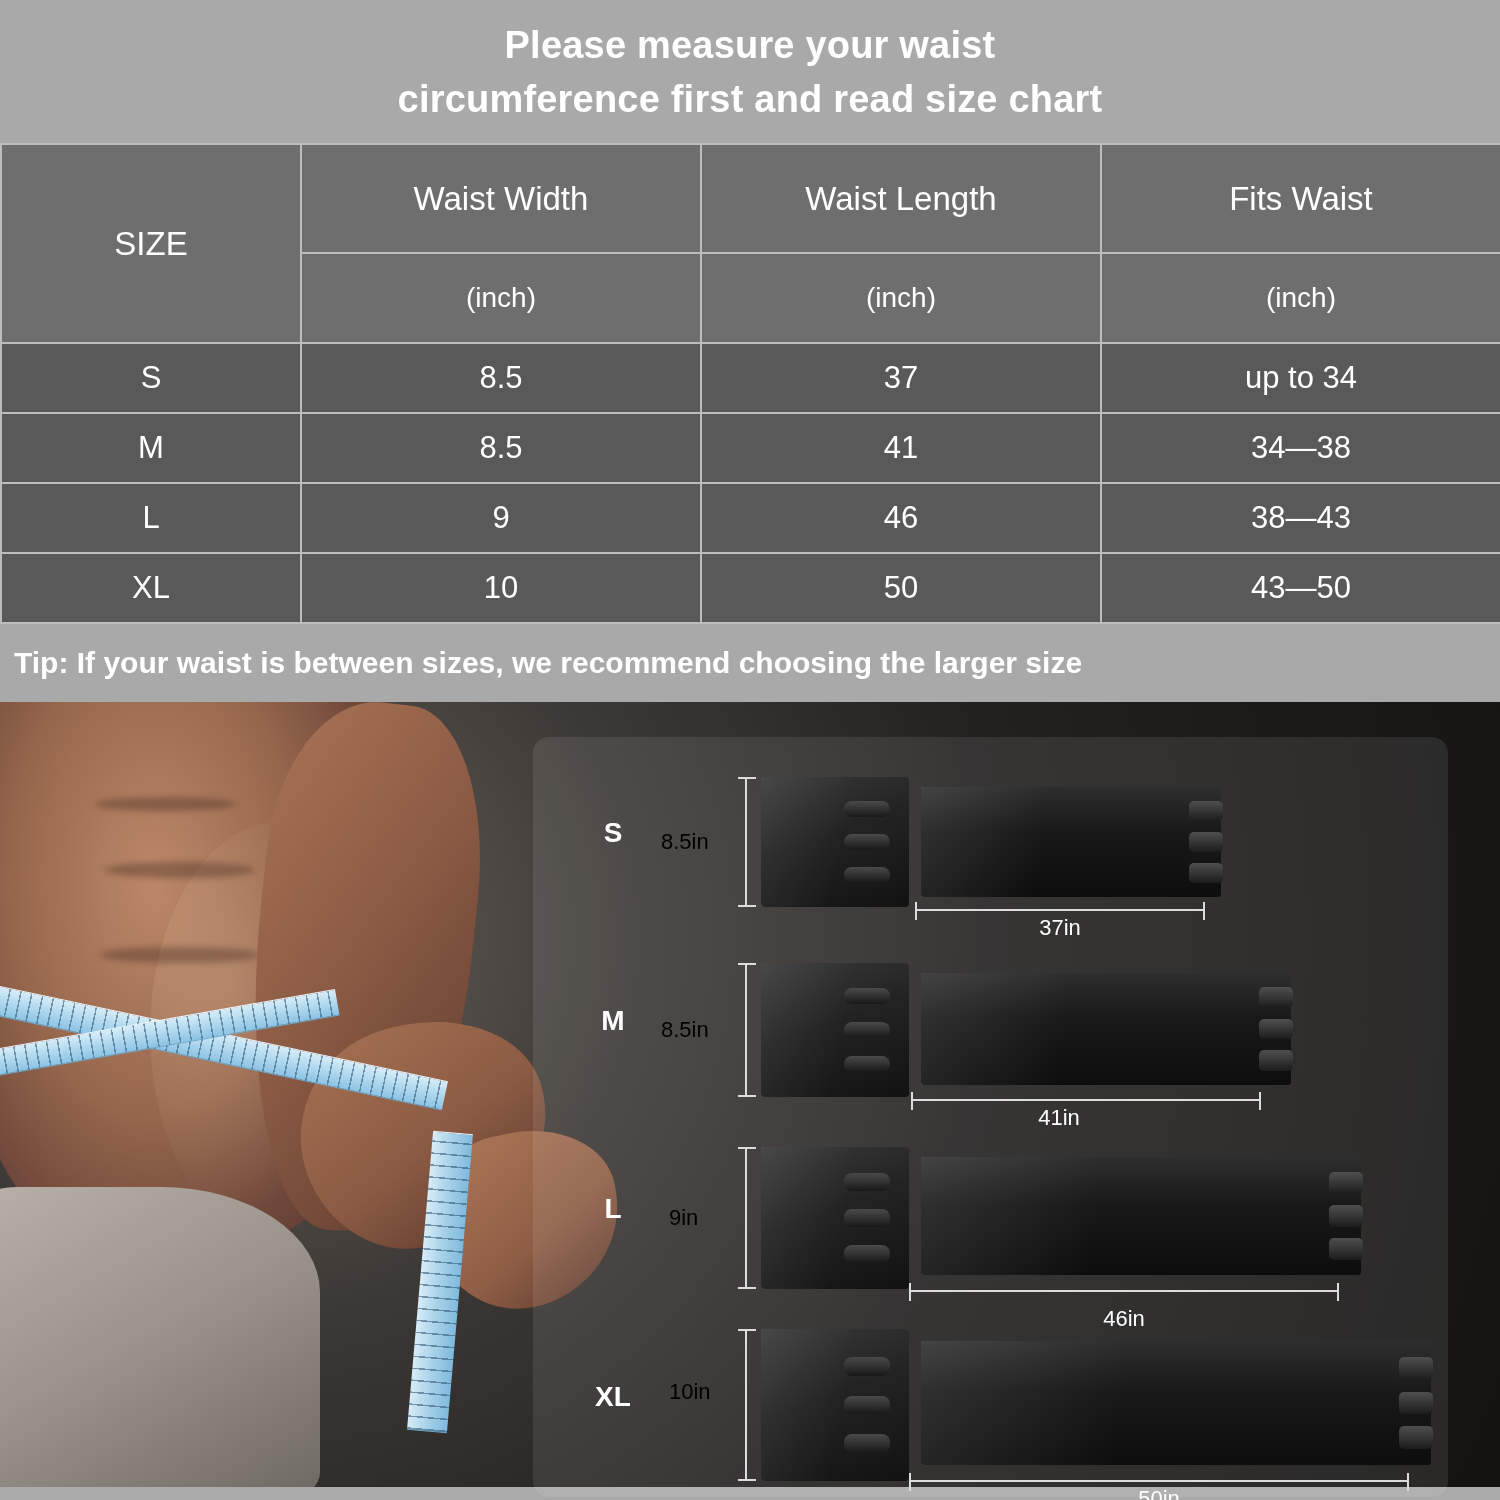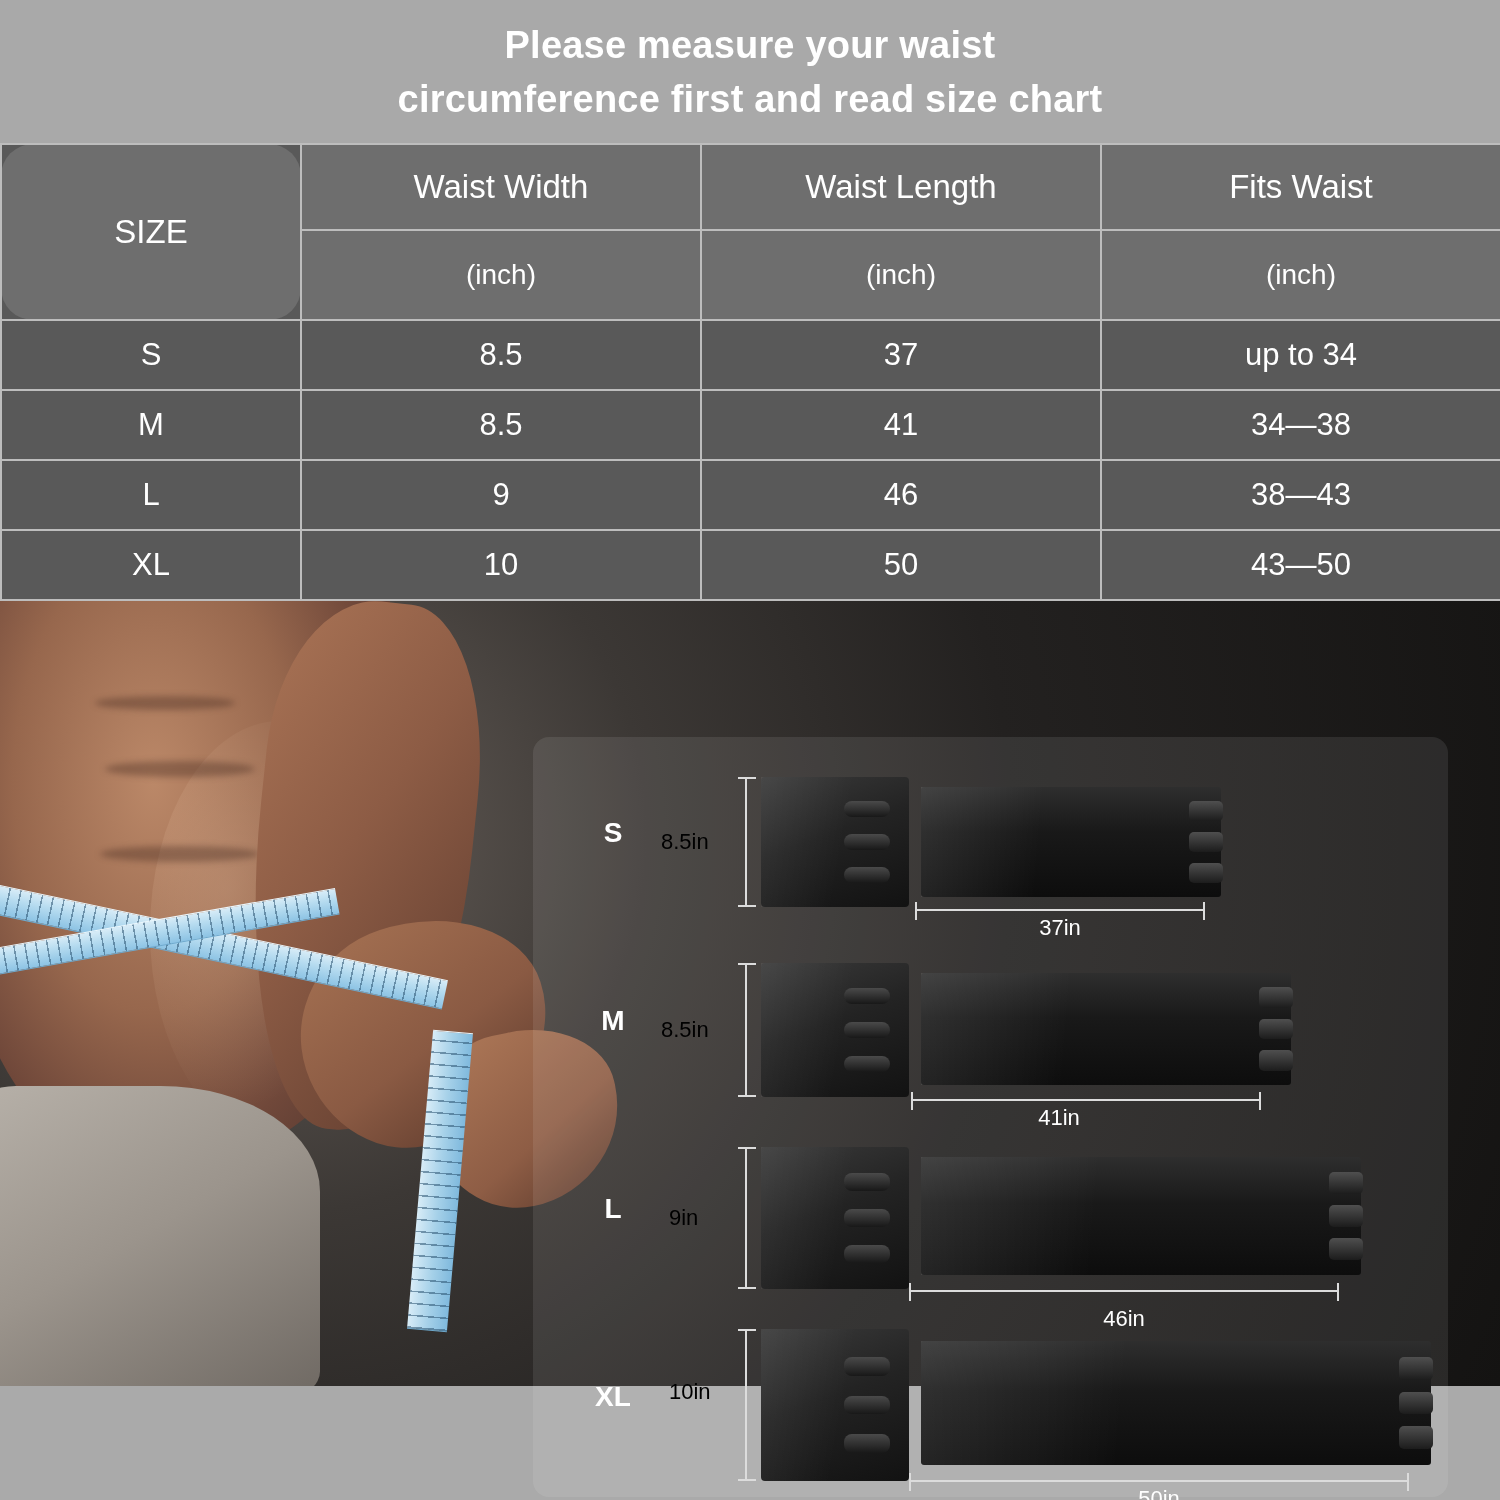--- a/index.html
+++ b/index.html
@@ -54,32 +54,31 @@
   }
   .col-size { width: 300px; }
   .col-w { width: 400px; }
   .col-l { width: 400px; }
   .col-f { width: 400px; }
 
   .hdr-top td, .hdr-top th {
     background: #6e6e6e;
     font-size: 33px;
     font-weight: bold;
-    height: 86px;
+    height: 109px;
   }
   .hdr-unit td {
     background: #6e6e6e;
     font-size: 28px;
     height: 90px;
   }
   .size-cell {
     background: #6e6e6e;
     font-size: 29px;
     vertical-align: middle;
-    border-radius: 32px;
   }
   .body-row td {
     background: #595959;
     font-size: 31px;
     height: 70px;
   }
   .body-row td.sz { font-size: 31px; }
 
   .tip-bar {
     width: 1500px;
@@ -344,20 +343,23 @@
         <tr class="body-row">
           <td class="sz">XL</td>
           <td>10</td>
           <td>50</td>
           <td>43—50</td>
         </tr>
       </tbody>
     </table>
   </div>
 
+  <div class="tip-bar">
+    <span>Tip: If your waist is between sizes, we recommend choosing the larger size</span>
+  </div>
 
   <div class="photo-area">
     <div class="backdrop"></div>
 
     <div class="torso"></div>
     <div class="torso-shadow"></div>
     <div class="abs-line" style="left:105px; top:160px; width:150px; height:16px;"></div>
     <div class="abs-line" style="left:100px; top:245px; width:160px; height:16px;"></div>
     <div class="abs-line" style="left:95px;  top:95px;  width:140px; height:14px;"></div>
     <div class="arm"></div>

